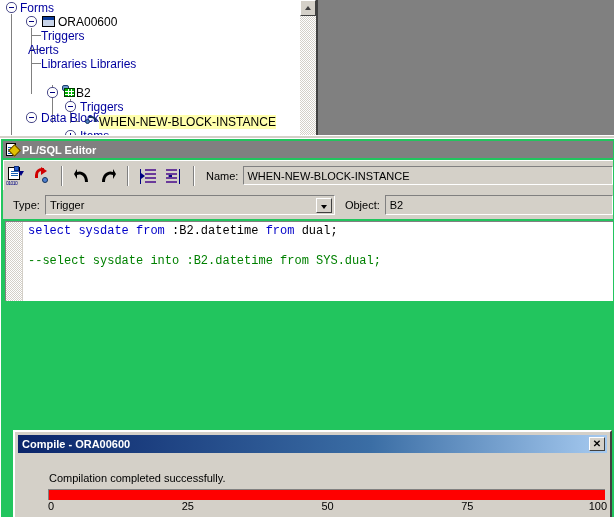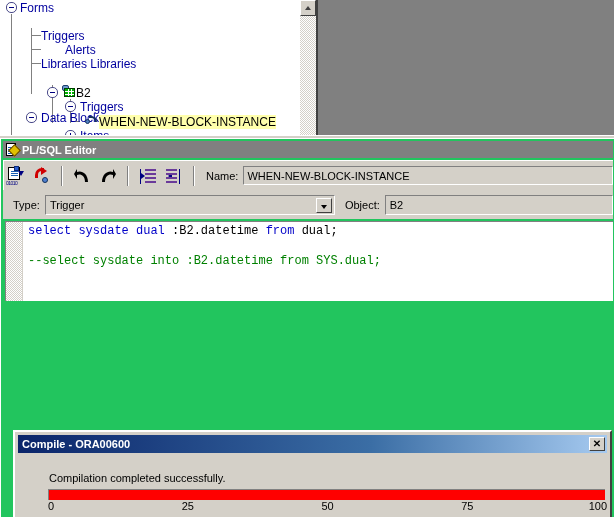--- a/index.html
+++ b/index.html
@@ -555,27 +555,32 @@
     <div class="hline" style="left:31px; top:35px; width:10px;"></div>
     <div class="hline" style="left:31px; top:49px; width:10px;"></div>
     <div class="hline" style="left:31px; top:63px; width:10px;"></div>
     <div class="hline" style="left:70px; top:121px; width:10px;"></div>
 
     <div class="tree-row" style="left:0px; top:0px;">
       <span class="expander" style="left:6px; top:2px;"></span>
       <span class="tree-label" style="margin-left:20px;">Forms</span>
     </div>
 
+    <div class="tree-row" style="left:0px; top:14px;">
+      <span class="expander" style="left:26px; top:2px;"></span>
+      <span class="ico-form" style="left:42px; top:2px;"></span>
+      <span class="tree-label black" style="margin-left:58px;">ORA00600</span>
+    </div>
 
     <div class="tree-row" style="left:0px; top:28px;">
       <span class="tree-label" style="margin-left:41px;">Triggers</span>
     </div>
 
     <div class="tree-row" style="left:0px; top:42px;">
-      <span class="tree-label" style="margin-left:65px;">Alerts</span>
+      <span class="tree-label" style="margin-left:28px;">Alerts</span>
     </div>
 
     <div class="tree-row" style="left:0px; top:56px;">
       <span class="tree-label" style="margin-left:41px;">Libraries Libraries</span>
     </div>
 
     <div class="tree-row" style="left:0px; top:70px;margin-top:40px;">
       <span class="expander" style="left:26px; top:2px;"></span>
       <span class="tree-label" style="margin-left:41px;">Data Blocks</span>
     </div>
@@ -698,21 +703,21 @@
     <span id="type-combo" class="sunken-field">
       <span>Trigger</span>
       <span class="cb-arrow"></span>
     </span>
     <span class="field-label" style="margin-left:10px;">Object:</span>
     <span id="object-field" class="sunken-field">B2</span>
   </div>
 
   <div id="plsql-code">
     <div id="code-gutter"></div>
-    <div id="code-text"><div><span class="kw">select sysdate dual </span><span class="pl">:B2.datetime </span><span class="kw">from </span><span class="pl">dual;</span></div><div>&nbsp;</div><div><span class="cm">--select sysdate into :B2.datetime from SYS.dual;</span></div></div>
+    <div id="code-text"><div><span class="kw">select sysdate from </span><span class="pl">:B2.datetime </span><span class="kw">from </span><span class="pl">dual;</span></div><div>&nbsp;</div><div><span class="cm">--select sysdate into :B2.datetime from SYS.dual;</span></div></div>
   </div>
 
   <div id="compile-dialog">
 
     <div id="dlg-titlebar">
       <span id="dlg-title-text">Compile - ORA00600</span>
       <span id="dlg-close">✕</span>
     </div>
 
     <div id="dlg-status">Compilation completed successfully.</div>

